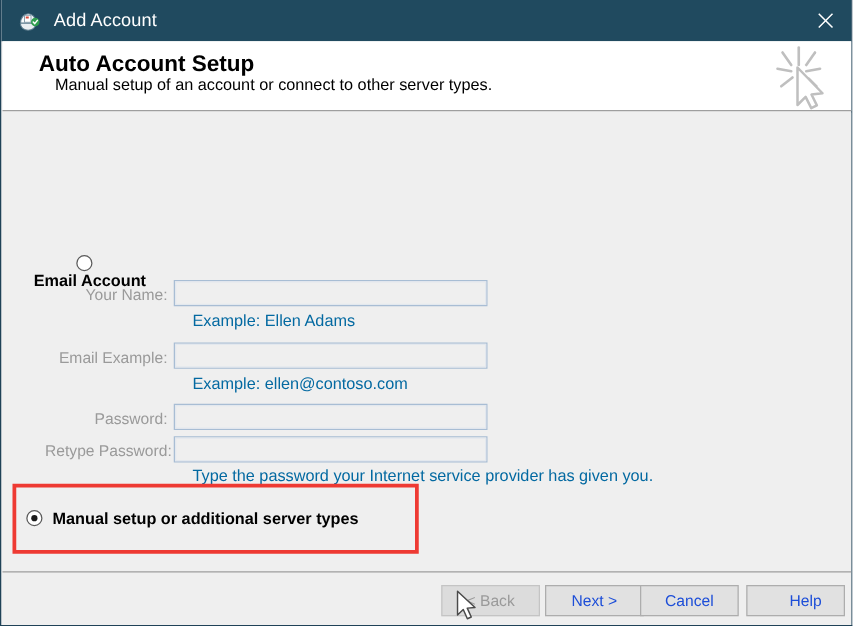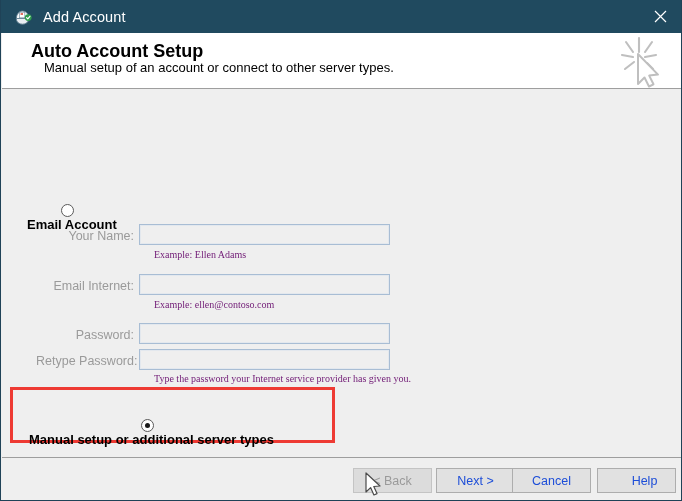--- a/index.html
+++ b/index.html
@@ -133,24 +133,23 @@
   .field-input {
     position: absolute;
     height: 21px;
     background: #efefef;
     border: 1px solid #a8bdd4;
     outline: 1px solid #e3e8ee;
     outline-offset: -2px;
   }
   .field-hint {
     position: absolute;
-    font-size: 10px;
-    color: #701a75;
-    white-space: nowrap;
-    font-family: Liberation Serif, serif;
+    font-size: 13px;
+    color: #0369a1;
+    white-space: nowrap;
   }
 
   
   #lbl-your-name      { left: 34px;  top: 139px; width: 98px; }
   #inp-your-name      { left: 137px; top: 134px; width: 251px; }
   #hint-your-name     { left: 152px; top: 159px; }
 
   #lbl-email-address  { left: 34px;  top: 189px; width: 98px; }
   #inp-email-address  { left: 137px; top: 184px; width: 251px; }
   #hint-email-address { left: 152px; top: 209px; }
@@ -164,21 +163,21 @@
   #hint-password      { left: 152px; top: 283px; }
 
   
   #highlight-box {
     position: absolute;
     left: 8px; top: 297px;
     width: 325px; height: 56px;
     border: 3px solid #ee3a33;
     background: transparent;
   }
-  #manual-setup-row { left: 19px; top: 329px; flex-direction: column; }
+  #manual-setup-row { left: 19px; top: 317px; }
 
   
   #footer {
     position: absolute;
     left: 1px; top: 457px;
     width: 680px; height: 43px;
     background: #efefef;
     border-top: 1px solid #9e9e9e;
   }
   .dlg-button {
@@ -262,21 +261,21 @@
 
     <div class="radio-row" id="email-account-row">
       <span class="radio"></span>
       <span class="radio-label">Email Account</span>
     </div>
 
     <div class="field-label" id="lbl-your-name">Your Name:</div>
     <input class="field-input" id="inp-your-name" type="text" disabled="" value="" style="">
     <div class="field-hint" id="hint-your-name">Example: Ellen Adams</div>
 
-    <div class="field-label" id="lbl-email-address">Email Internet:</div>
+    <div class="field-label" id="lbl-email-address">Email Example:</div>
     <input class="field-input" id="inp-email-address" type="text" disabled="" value="" style="">
     <div class="field-hint" id="hint-email-address">Example: ellen@contoso.com</div>
 
     <div class="field-label" id="lbl-password">Password:</div>
     <input class="field-input" id="inp-password" type="password" disabled="" value="" style="">
 
     <div class="field-label" id="lbl-retype">Retype Password:</div>
     <input class="field-input" id="inp-retype" type="password" disabled="" value="" style="">
 
     <div class="field-hint" id="hint-password">Type the password your Internet service provider has given you.</div>

